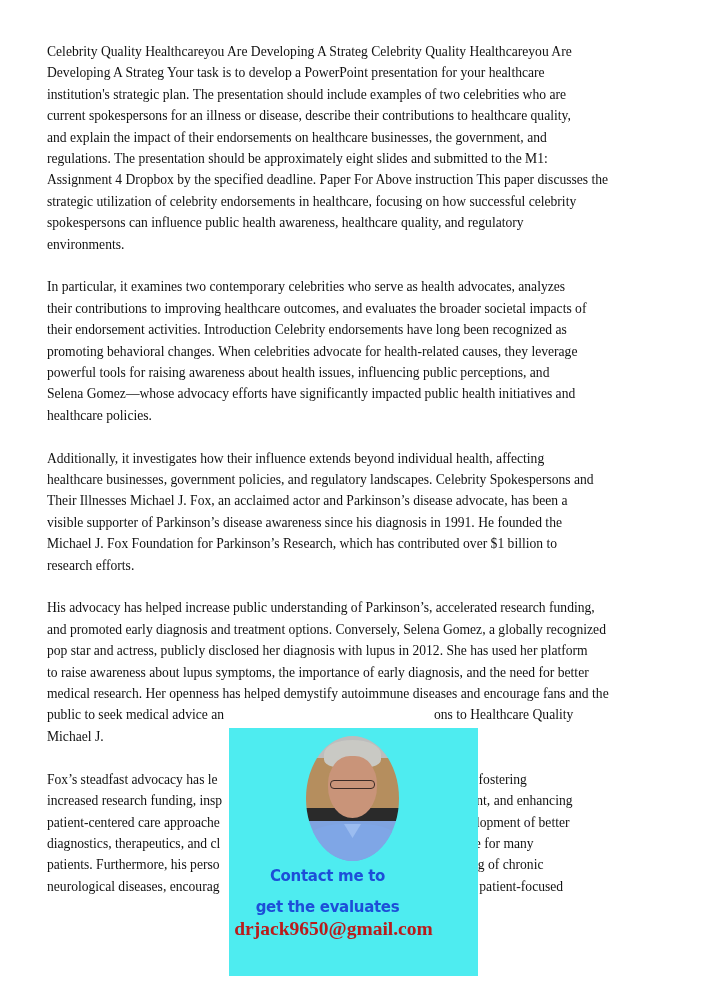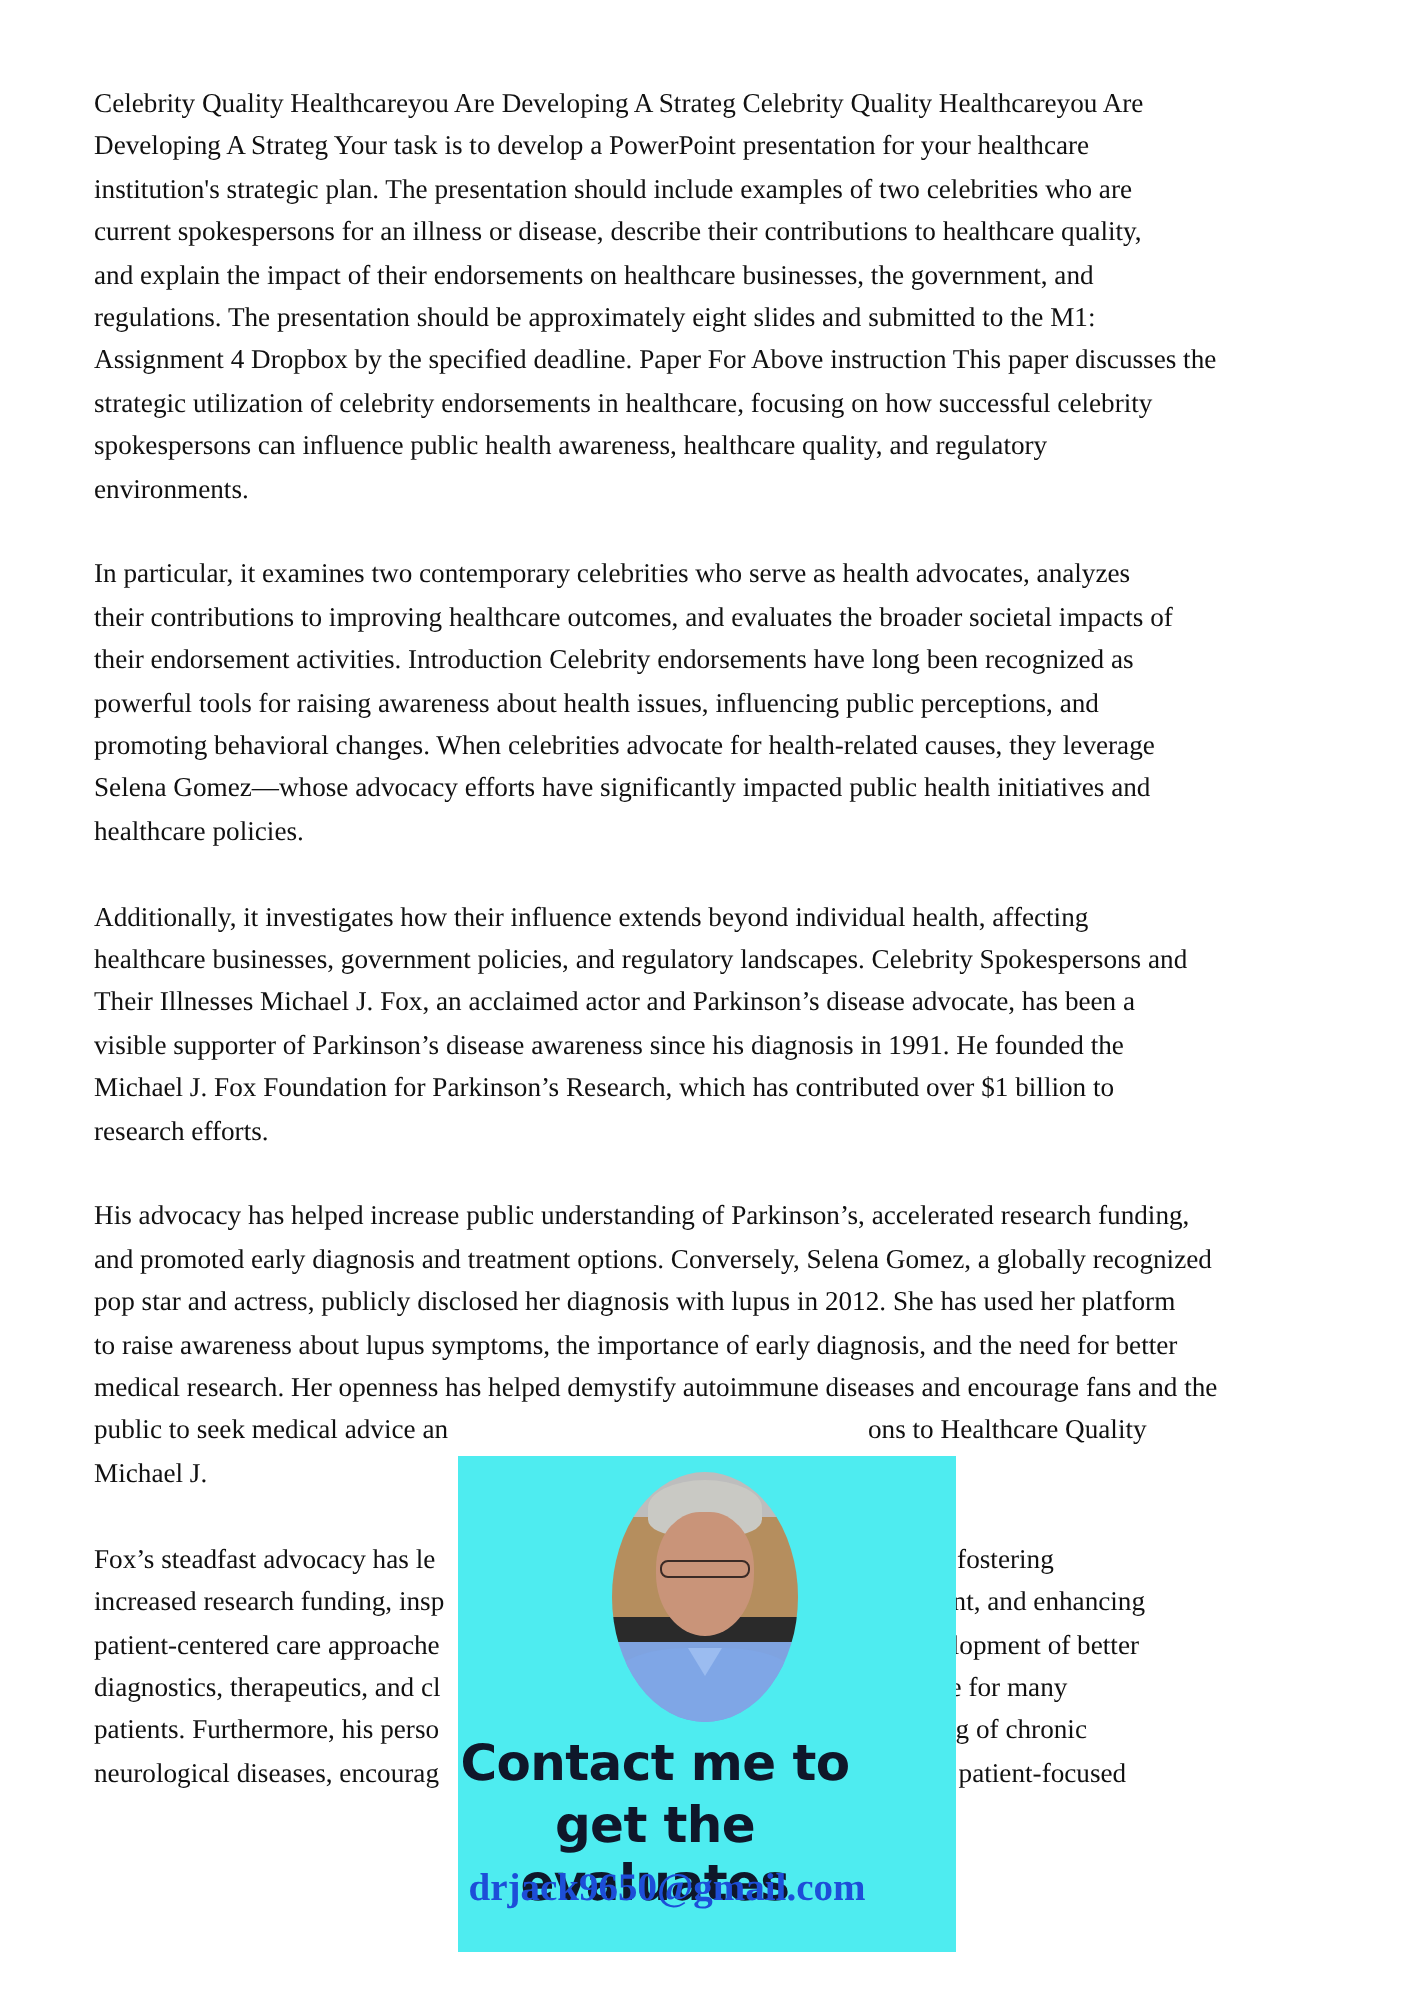--- a/index.html
+++ b/index.html
@@ -10,24 +10,24 @@
   .seg-right { position: absolute; }
   .overlay { position: absolute; left: 229px; top: 728px; width: 249px; height: 248px; background: #4eecf0; }
   .portrait { position: absolute; left: 77px; top: 8px; width: 93px; height: 125px; border-radius: 50%; overflow: hidden;
     background: radial-gradient(ellipse at 50% 38%, #d9a98c 0 26%, transparent 27%),
                 linear-gradient(180deg, #bdbdbd 0 18%, #b58e5e 18% 58%, #2a2a2a 58% 68%, #7fa3e0 68% 100%); }
   .hair { position: absolute; left: 18px; top: 4px; width: 57px; height: 28px; border-radius: 50% 50% 30% 30%; background: #c9c9c4; }
   .face { position: absolute; left: 22px; top: 20px; width: 49px; height: 62px; border-radius: 45% 45% 50% 50%; background: #c99479; }
   .glasses { position: absolute; left: 24px; top: 44px; width: 45px; height: 9px; border: 1.5px solid #3a2a25; border-radius: 4px; box-sizing: border-box; }
   .shirt { position: absolute; left: 0; top: 88px; width: 93px; height: 40px; background: #7fa6e6; border-radius: 40% 40% 0 0; }
   .collar { position: absolute; left: 38px; top: 88px; width: 17px; height: 14px; background: #9bbcf0; clip-path: polygon(0 0, 100% 0, 50% 100%); }
-  .cta { position: absolute; left: 0; width: 197px; text-align: center; font-family: "DejaVu Sans", sans-serif; font-weight: bold; font-size: 25px; color: #0f172a; letter-spacing: -0.3px; }
+  .cta { position: absolute; left: 0; width: 197px; text-align: center; font-family: "DejaVu Sans", sans-serif; font-weight: bold; font-size: 15px; color: #1d4ed8; letter-spacing: -0.3px; }
   .cta1 { top: 139px; }
   .cta2 { top: 170px; }
-  .email { position: absolute; left: 0; top: 206px; width: 209px; text-align: center; font-family: "Liberation Serif", serif; font-weight: bold; font-size: 19.5px; color: #1d4ed8; }
+  .email { position: absolute; left: 0; top: 190px; width: 209px; text-align: center; font-family: "Liberation Serif", serif; font-weight: bold; font-size: 19.5px; color: #b91c1c; }
 </style>
 </head>
 <body>
 
 <div class="page">
   <div class="para">
     <div class="line">Celebrity Quality Healthcareyou Are Developing A Strateg Celebrity Quality Healthcareyou Are</div>
     <div class="line">Developing A Strateg Your task is to develop a PowerPoint presentation for your healthcare</div>
     <div class="line">institution's strategic plan. The presentation should include examples of two celebrities who are</div>
     <div class="line">current spokespersons for an illness or disease, describe their contributions to healthcare quality,</div>
@@ -36,22 +36,22 @@
     <div class="line">Assignment 4 Dropbox by the specified deadline. Paper For Above instruction This paper discusses the</div>
     <div class="line">strategic utilization of celebrity endorsements in healthcare, focusing on how successful celebrity</div>
     <div class="line">spokespersons can influence public health awareness, healthcare quality, and regulatory</div>
     <div class="line">environments.</div>
   </div>
 
   <div class="para">
     <div class="line">In particular, it examines two contemporary celebrities who serve as health advocates, analyzes</div>
     <div class="line">their contributions to improving healthcare outcomes, and evaluates the broader societal impacts of</div>
     <div class="line">their endorsement activities. Introduction Celebrity endorsements have long been recognized as</div>
+    <div class="line">promoting behavioral changes. When celebrities advocate for health-related causes, they leverage</div>
     <div class="line">powerful tools for raising awareness about health issues, influencing public perceptions, and</div>
-    <div class="line">promoting behavioral changes. When celebrities advocate for health-related causes, they leverage</div>
     <div class="line">Selena Gomez—whose advocacy efforts have significantly impacted public health initiatives and</div>
     <div class="line">healthcare policies.</div>
   </div>
 
   <div class="para">
     <div class="line">Additionally, it investigates how their influence extends beyond individual health, affecting</div>
     <div class="line">healthcare businesses, government policies, and regulatory landscapes. Celebrity Spokespersons and</div>
     <div class="line">Their Illnesses Michael J. Fox, an acclaimed actor and Parkinson’s disease advocate, has been a</div>
     <div class="line">visible supporter of Parkinson’s disease awareness since his diagnosis in 1991. He founded the</div>
     <div class="line">Michael J. Fox Foundation for Parkinson’s Research, which has contributed over $1 billion to</div>

